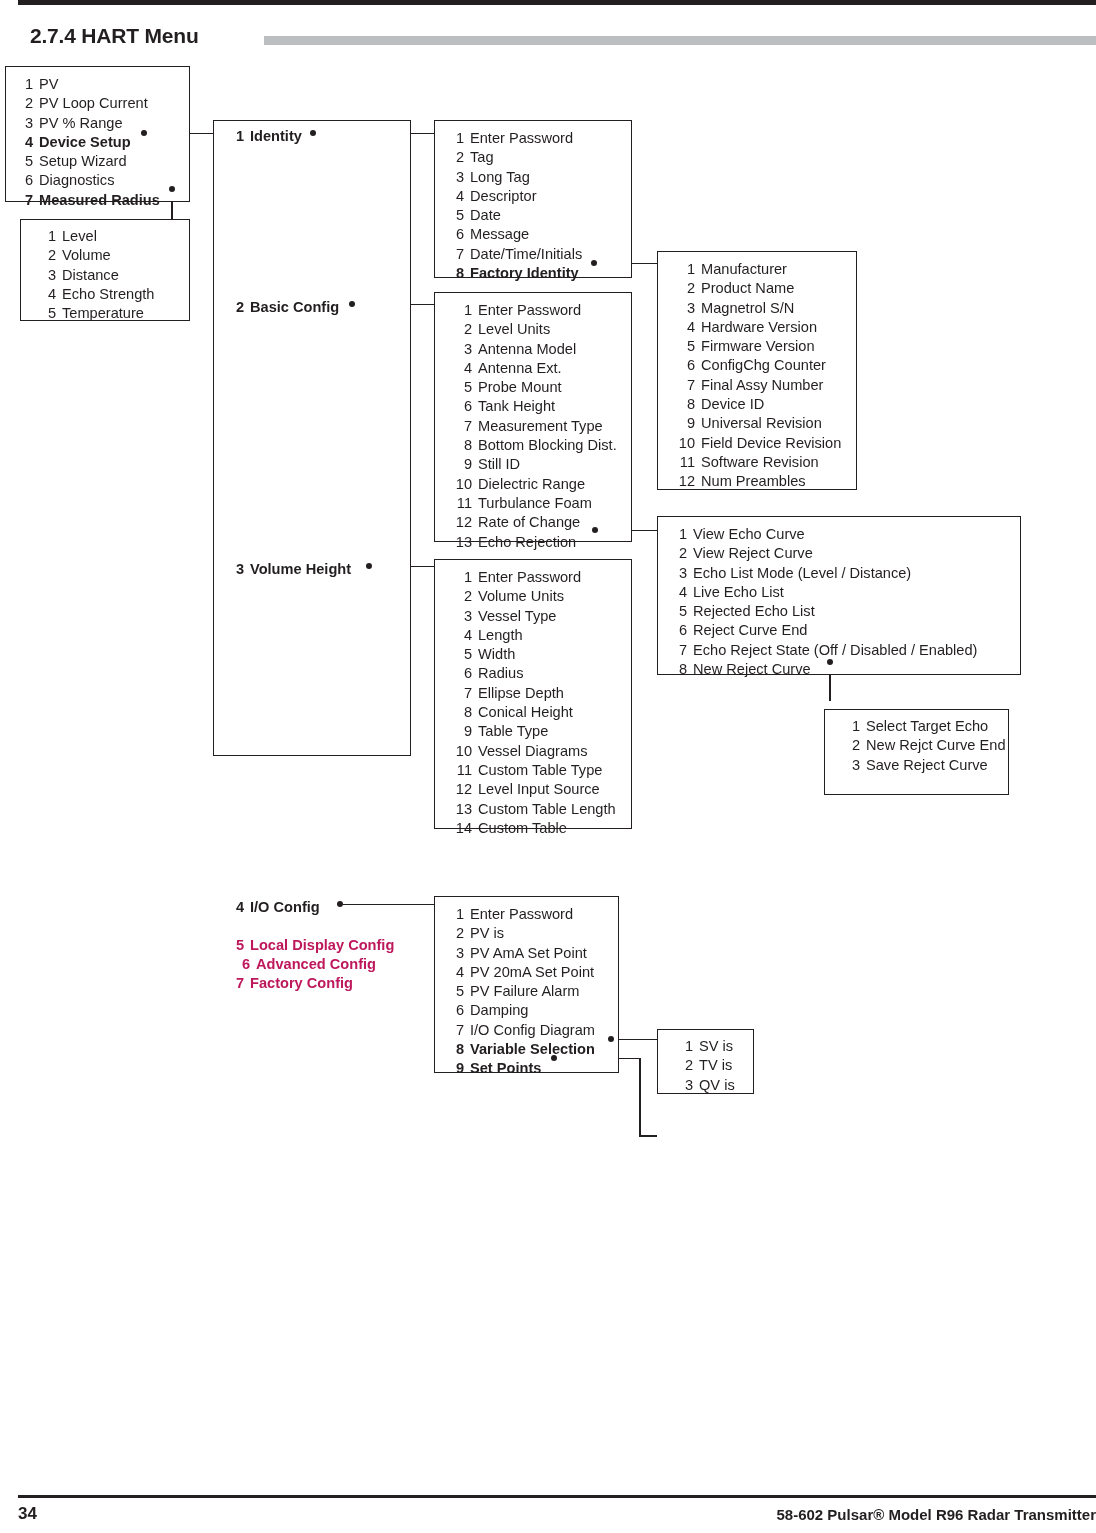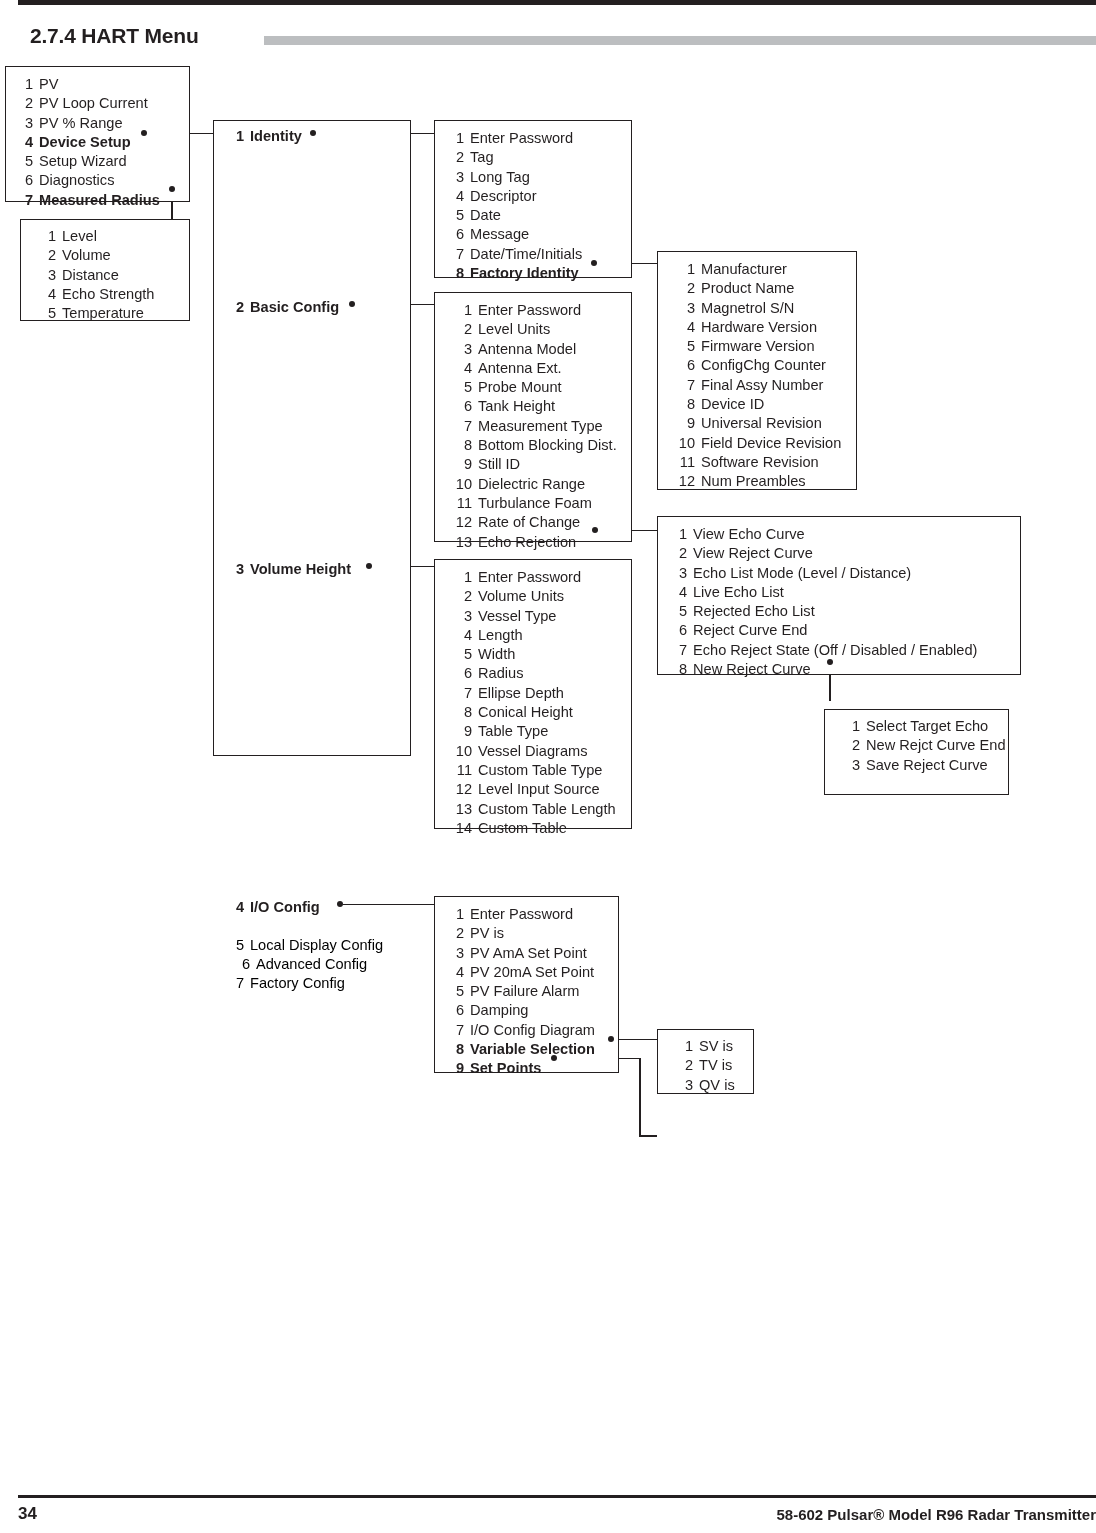--- a/index.html
+++ b/index.html
@@ -66,22 +66,22 @@
   }
   ul.menu li .num {
     display: inline-block;
     text-align: right;
     margin-right: 6px;
   }
   ul.menu li.bold {
     font-weight: bold;
   }
   ul.menu li.grey {
-    color: #000000;
-    font-weight: normal;
+    color: #be185d;
+    font-weight: bold;
   }
 
   
   .pad-a { padding: 8px 0 7px 14px; }
   .pad-b { padding: 7px 0 7px 22px; }
   .pad-c { padding: 8px 0 7px 16px; }
 
   
   .n1 .num { width: 13px; }
   .n2 .num { width: 21px; }

